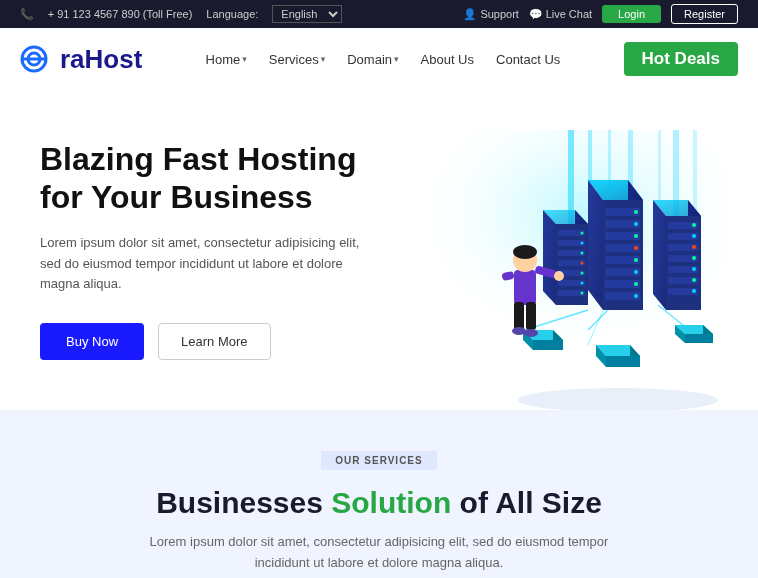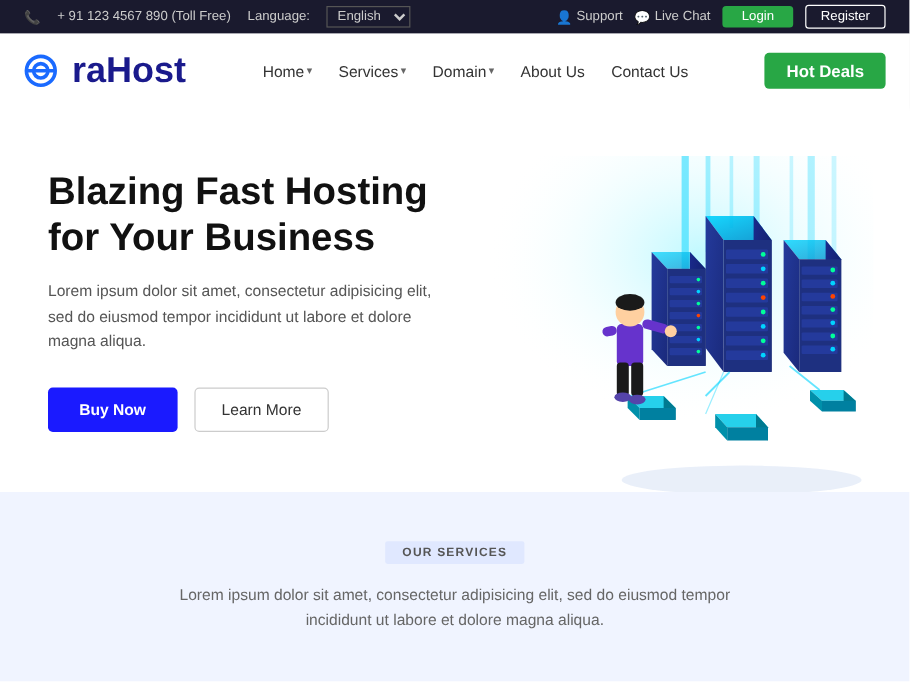--- a/index.html
+++ b/index.html
@@ -58,21 +58,21 @@
       padding: 10px 20px;
       display: flex;
       align-items: center;
       justify-content: space-between;
       box-shadow: 0 1px 4px rgba(0,0,0,0.08);
       height: 62px;
     }
     .logo {
       display: flex;
       align-items: center;
-      font-size: 30px;
+      font-size: 26px;
       font-weight: bold;
       color: #1a1a8c;
       gap: 0;
     }
     .logo-icon {
       width: 36px;
       height: 28px;
       margin-right: 4px;
     }
     .nav-links {
@@ -88,21 +88,21 @@
       display: flex;
       align-items: center;
       gap: 2px;
     }
     .nav-links .arrow { font-size: 9px; color: #666; }
     .btn-hot-deals {
       background: #28a745;
       color: #fff;
       border: none;
       padding: 7px 18px;
-      font-size: 14px;
+      font-size: 17px;
       border-radius: 4px;
       cursor: pointer;
       font-weight: 600;
     }
 
     
     .hero {
       background: #fff;
       padding: 40px 30px 0 40px;
       display: flex;
@@ -157,21 +157,21 @@
       gap: 14px;
     }
     .btn-buy-now {
       background: #1a1aff;
       color: #fff;
       border: none;
       padding: 10px 26px;
       font-size: 13px;
       border-radius: 4px;
       cursor: pointer;
-      font-weight: 700;
+      font-weight: 400;
     }
     .btn-learn-more {
       background: #fff;
       color: #333;
       border: 1.5px solid #ccc;
       padding: 10px 22px;
       font-size: 13px;
       border-radius: 4px;
       cursor: pointer;
     }
@@ -438,14 +438,19 @@
         <ellipse cx="35" cy="93" rx="7" ry="4" fill="#5544aa"></ellipse>
       </g>
 
       <ellipse cx="250" cy="270" rx="100" ry="12" fill="#c8d8f0" opacity="0.4"></ellipse>
     </svg>
   </div>
 </section>
 
 <section class="services-section">
   <div class="services-badge">OUR SERVICES</div>
+  <h2 class="services-title">
+    <span>Businesses</span>
+    <span class="highlight">Solution</span>
+    <span>of All Size</span>
+  </h2>
   <p class="services-desc">Lorem ipsum dolor sit amet, consectetur adipisicing elit, sed do eiusmod tempor incididunt ut labore et dolore magna aliqua.</p>
 </section>
 
 </body></html>

